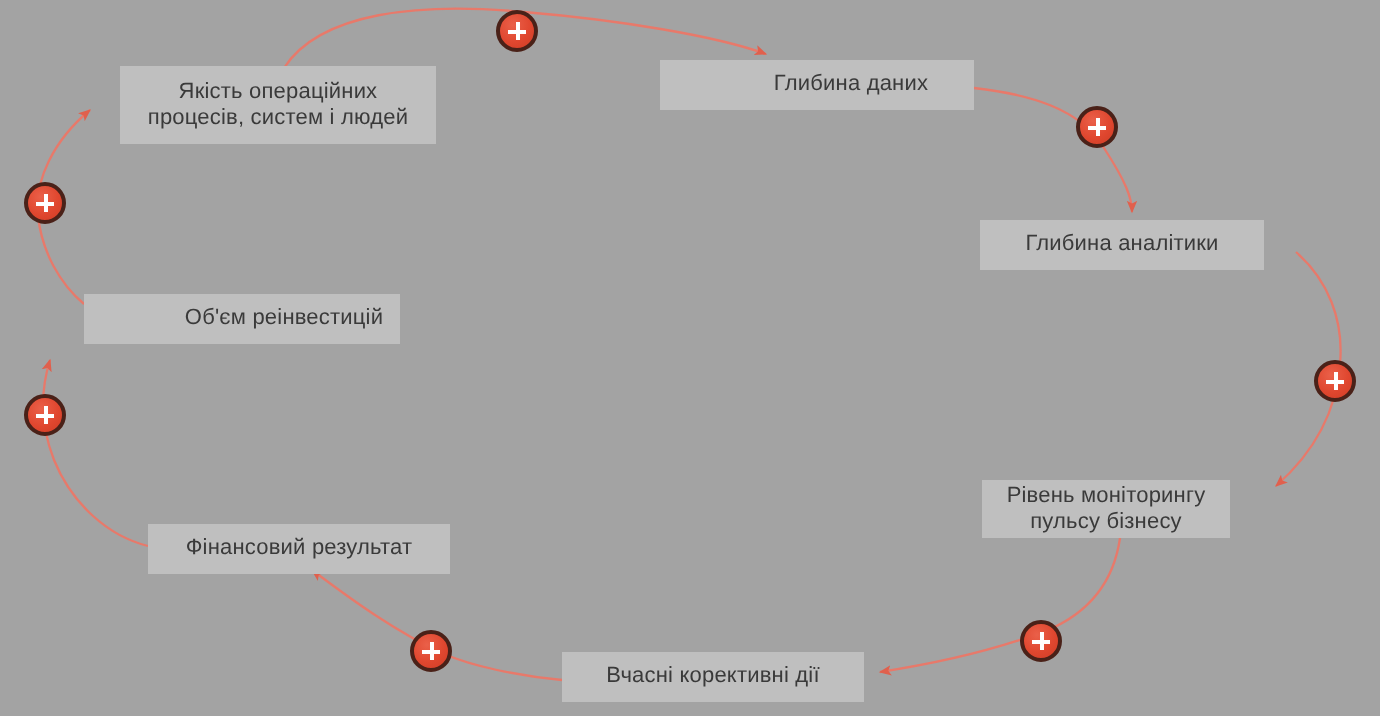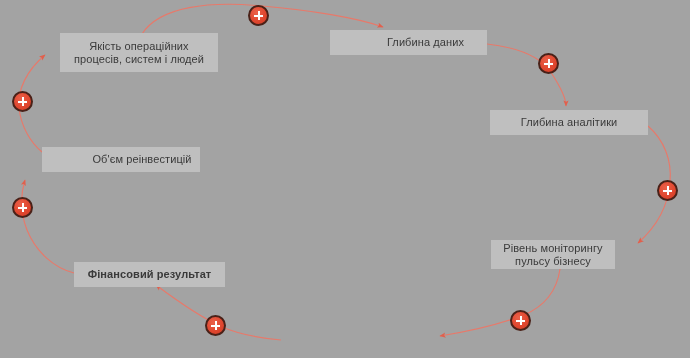--- a/index.html
+++ b/index.html
@@ -91,31 +91,34 @@
 
   <div class="node" style="left:60px; top:33px; width:158px; height:39px;">
     <span>Якість операційних
 процесів, систем і людей</span>
   </div>
 
   <div class="node" style="left:330px; top:30px; width:157px; height:25px;padding-left:40px;">
     <span>Глибина даних</span>
   </div>
 
-  <div class="node" style="left:490px; top:110px; width:158px; height:25px;text-align:right;">
+  <div class="node" style="left:490px; top:110px; width:142px; height:25px;text-align:right;">
     <span>Глибина аналітики</span>
   </div>
 
   <div class="node" style="left:491px; top:240px; width:124px; height:29px;justify-content:center;">
     <span>Рівень моніторингу
 пульсу бізнесу</span>
   </div>
 
+  <div class="node" style="left:281px; top:326px; width:151px; height:25px;">
+    <span>Вчасні корективні дії</span>
+  </div>
 
-  <div class="node" style="left:74px; top:262px; width:151px; height:25px;font-weight:bold;">
+  <div class="node" style="left:74px; top:262px; width:151px; height:25px;">
     <span>Фінансовий результат</span>
   </div>
 
   <div class="node" style="left:42px; top:147px; width:158px; height:25px;padding-left:48px;">
     <span>Об'єм реінвестицій</span>
   </div>
 
   <div class="badge" style="left:248px; top:5px;">
     <span class="plus-h"></span>
     <span class="plus-v"></span>

